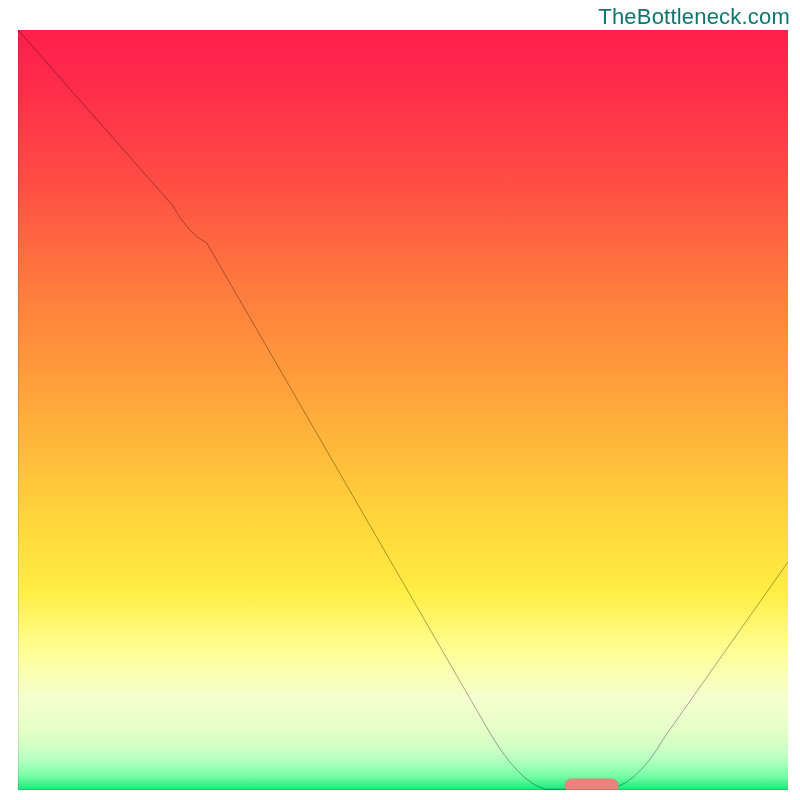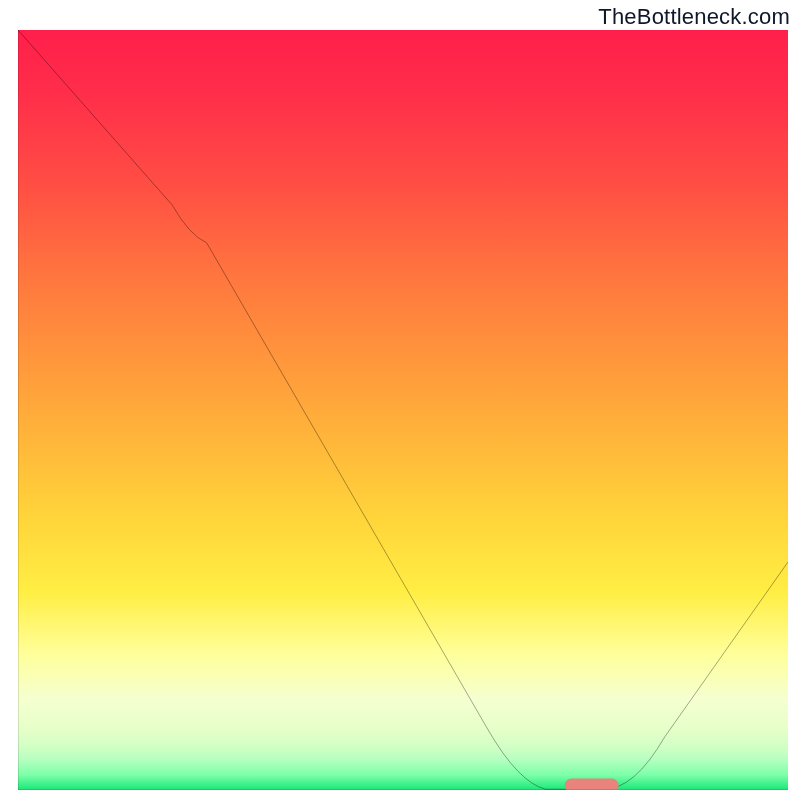--- a/index.html
+++ b/index.html
@@ -14,21 +14,21 @@
   .container {
     position: relative;
     width: 800px;
     height: 800px;
   }
   .watermark {
     position: absolute;
     top: 4px;
     right: 10px;
     font-size: 22px;
-    color: #0f172a;
+    color: #0f766e;
     font-weight: 500;
     letter-spacing: 0.2px;
     z-index: 10;
   }
   .plot {
     position: absolute;
     left: 18px;
     top: 30px;
     width: 770px;
     height: 760px;

